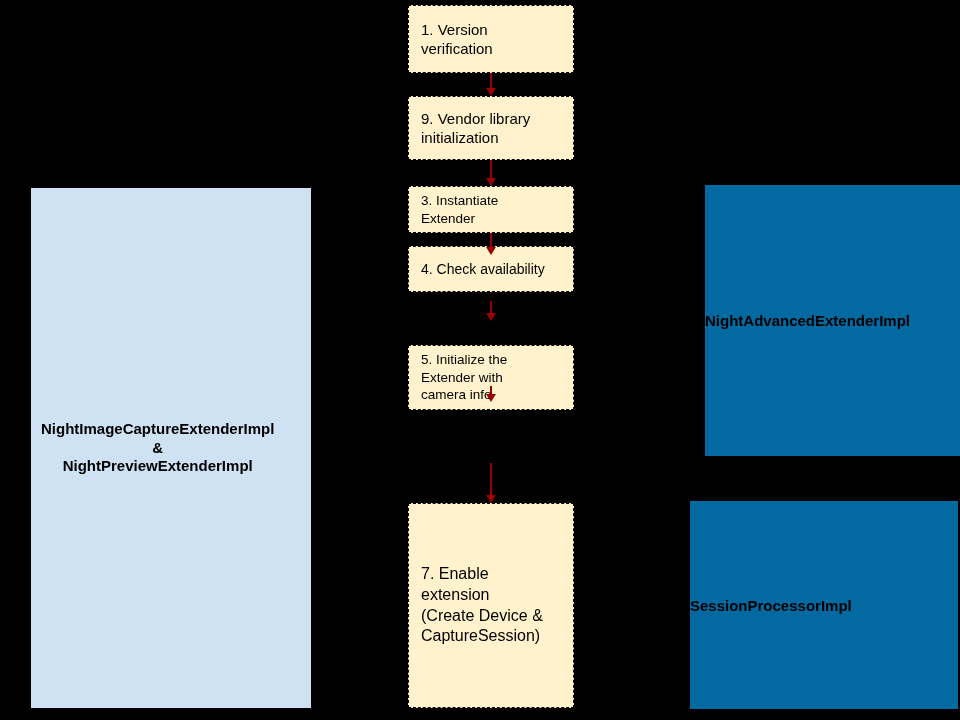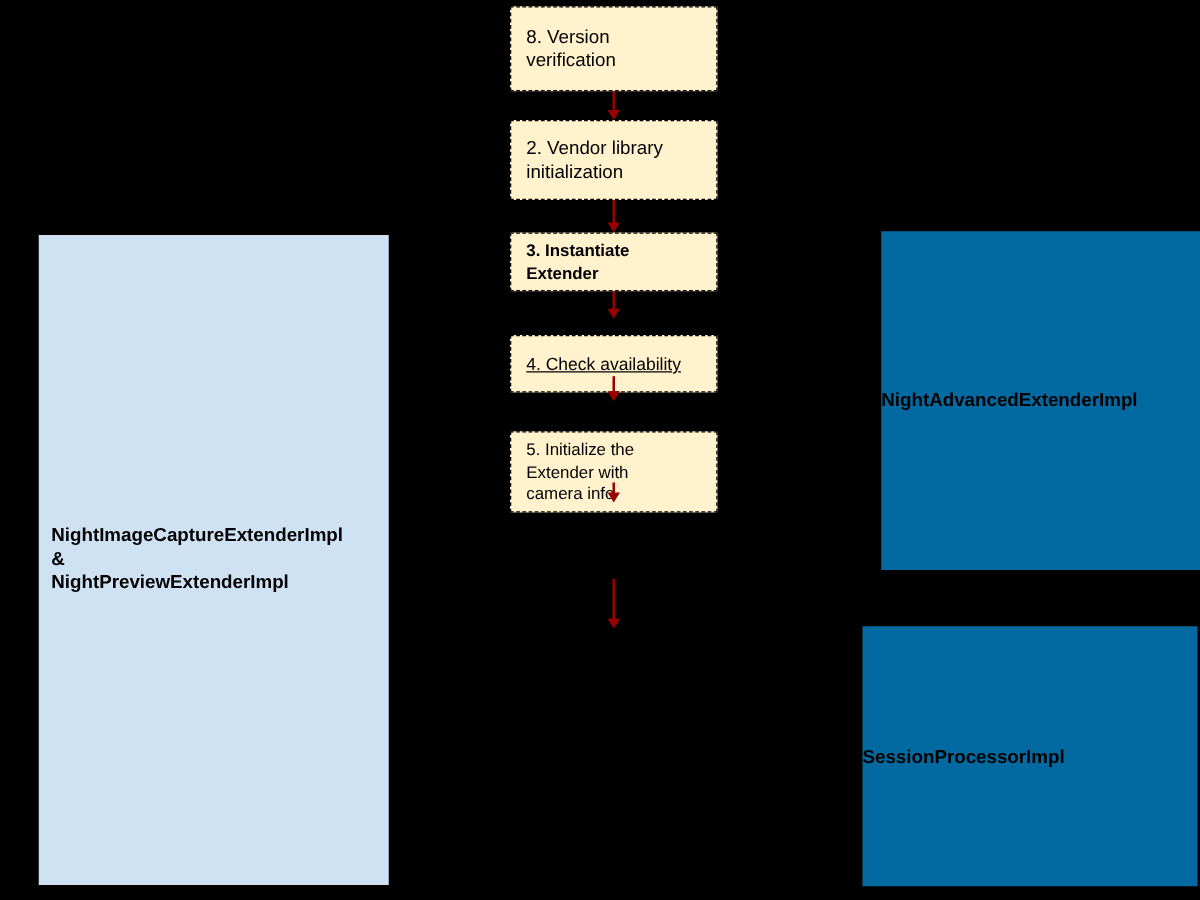--- a/index.html
+++ b/index.html
@@ -23,22 +23,22 @@
     align-items: center;
     color: #000;
   }
   .step .lbl {
     padding: 2px 10px 2px 12px;
     white-space: pre-line;
     line-height: 1.3;
   }
   .s1 { top: 5px;   height: 68px;  font-size: 15px; }
   .s2 { top: 96px;  height: 64px;  font-size: 15px; }
-  .s3 { top: 186px; height: 47px;  font-size: 13.5px; font-weight: bold; }
-  .s4 { top: 268px; height: 46px;  font-size: 14px; text-decoration: underline; }
+  .s3 { top: 186px; height: 47px;  font-size: 13.5px; }
+  .s4 { top: 246px; height: 46px;  font-size: 14px; }
   .s5 { top: 321px; height: 65px;  font-size: 13.5px; margin-top: 24px; }
   .s6 { top: 402px; height: 61px;  font-size: 14px; }
   .s7 { top: 503px; height: 205px; font-size: 16px; }
   
   .arrow {
     position: absolute;
     left: 484px;
     width: 14px;
   }
   .arrow .shaft {
@@ -78,21 +78,21 @@
   .left-box {
     left: 31px;
     top: 188px;
     width: 280px;
     height: 520px;
     background: #CFE2F3;
   }
   .left-box .lbl {
     padding-left: 10px;
     padding-right: 8px;
-    text-align: left;
+    text-align: center;
     white-space: pre-line;
     line-height: 1.25;
   }
   .green-box {
     background: #0369a1;
     justify-content: flex-start;
     text-align: center;
     margin-left: 28px;
   }
   .right-top {
@@ -113,38 +113,44 @@
 
 <div class="canvas">
 
   <div class="sidebox left-box">
     <div class="lbl">NightImageCaptureExtenderImpl
 &amp;
 NightPreviewExtenderImpl</div>
   </div>
 
   <div class="step s1">
-    <div class="lbl">8. Version
+    <div class="lbl">1. Version
 verification</div>
   </div>
   <div class="step s2">
-    <div class="lbl">2. Vendor library
+    <div class="lbl">9. Vendor library
 initialization</div>
   </div>
   <div class="step s3">
     <div class="lbl">3. Instantiate
 Extender</div>
   </div>
   <div class="step s4">
     <div class="lbl">4. Check availability</div>
   </div>
   <div class="step s5">
     <div class="lbl">5. Initialize the
 Extender with
 camera info</div>
+  </div>
+  <div class="step s7">
+    <div class="lbl">7. Enable
+extension
+(Create Device &amp;
+CaptureSession)</div>
   </div>
 
   <div class="arrow a1">
     <div class="shaft"></div>
     <div class="head"></div>
   </div>
   <div class="arrow a2">
     <div class="shaft"></div>
     <div class="head"></div>
   </div>

